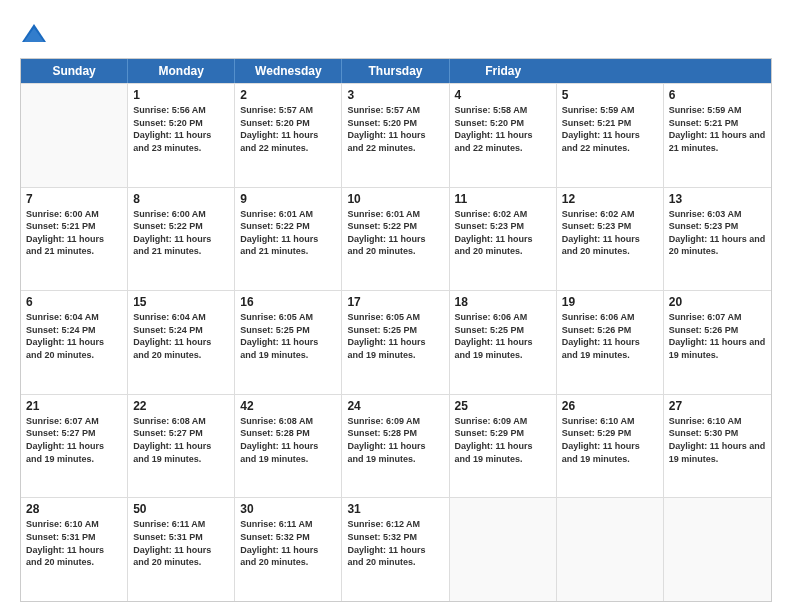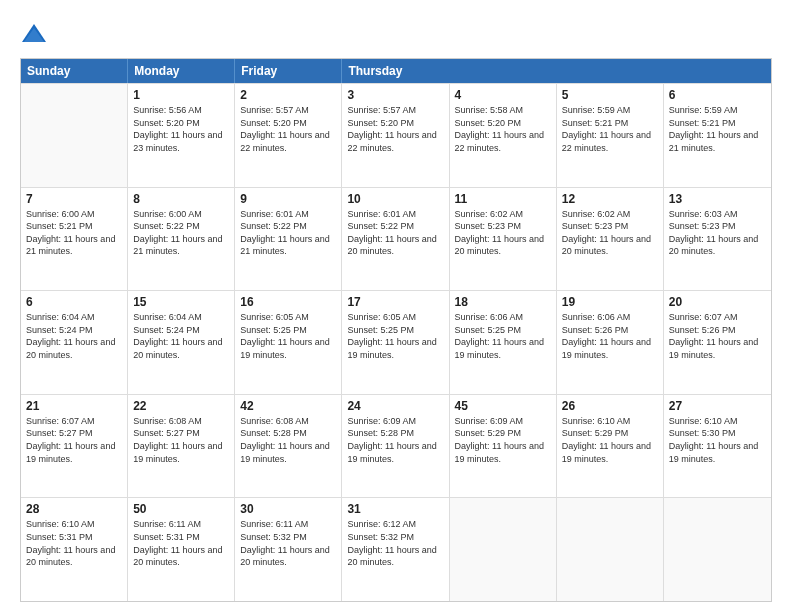--- a/index.html
+++ b/index.html
@@ -61,20 +61,21 @@
       display: grid;
       grid-template-columns: repeat(7, 1fr);
       background: #2e6eb5;
     }
     .cal-header-cell {
       color: #fff;
       font-size: 12px;
       font-weight: bold;
       padding: 5px 6px;
       border-right: 1px solid #5590cc;
+      text-align: center;
     }
     .cal-header-cell:last-child { border-right: none; }
     .cal-body {
       flex: 1;
       display: flex;
       flex-direction: column;
     }
     .cal-row {
       display: grid;
       grid-template-columns: repeat(7, 1fr);
@@ -93,20 +94,21 @@
     .day-num {
       font-size: 12px;
       font-weight: bold;
       color: #222;
       margin-bottom: 2px;
     }
     .day-info {
       font-size: 9px;
       line-height: 1.4;
       color: #333;
+      font-weight: bold;
     }
   </style>
 </head>
 <body>
 
 <div class="page">
   <div class="header">
     <div class="logo">
       <svg class="logo-icon" viewBox="0 0 28 28">
         <polygon points="14,4 26,22 2,22" fill="#1a6abf"></polygon>
@@ -120,22 +122,23 @@
     <div class="title-block">
       <div class="month-title"></div>
       <div class="location"></div>
     </div>
   </div>
 
   <div class="calendar">
     <div class="cal-header">
     <div class="cal-header-cell">Sunday</div>
         <div class="cal-header-cell">Monday</div>
+        <div class="cal-header-cell">Wednesday</div>
+        <div class="cal-header-cell">Thursday</div>
         <div class="cal-header-cell">Friday</div>
-        <div class="cal-header-cell">Thursday</div>
       </div>
     <div class="cal-body">
     <div class="cal-row">
           <div class="cal-cell empty"></div>
           <div class="cal-cell">
             <div class="day-num">1</div>
             <div class="day-info">Sunrise: 5:56 AM<br>Sunset: 5:20 PM<br>Daylight: 11 hours and 23 minutes.</div>
           </div>
           <div class="cal-cell">
             <div class="day-num">2</div>
@@ -229,21 +232,21 @@
           </div>
           <div class="cal-cell">
             <div class="day-num">42</div>
             <div class="day-info">Sunrise: 6:08 AM<br>Sunset: 5:28 PM<br>Daylight: 11 hours and 19 minutes.</div>
           </div>
           <div class="cal-cell">
             <div class="day-num">24</div>
             <div class="day-info">Sunrise: 6:09 AM<br>Sunset: 5:28 PM<br>Daylight: 11 hours and 19 minutes.</div>
           </div>
           <div class="cal-cell">
-            <div class="day-num">45</div>
+            <div class="day-num">25</div>
             <div class="day-info">Sunrise: 6:09 AM<br>Sunset: 5:29 PM<br>Daylight: 11 hours and 19 minutes.</div>
           </div>
           <div class="cal-cell">
             <div class="day-num">26</div>
             <div class="day-info">Sunrise: 6:10 AM<br>Sunset: 5:29 PM<br>Daylight: 11 hours and 19 minutes.</div>
           </div>
           <div class="cal-cell">
             <div class="day-num">27</div>
             <div class="day-info">Sunrise: 6:10 AM<br>Sunset: 5:30 PM<br>Daylight: 11 hours and 19 minutes.</div>
           </div>

